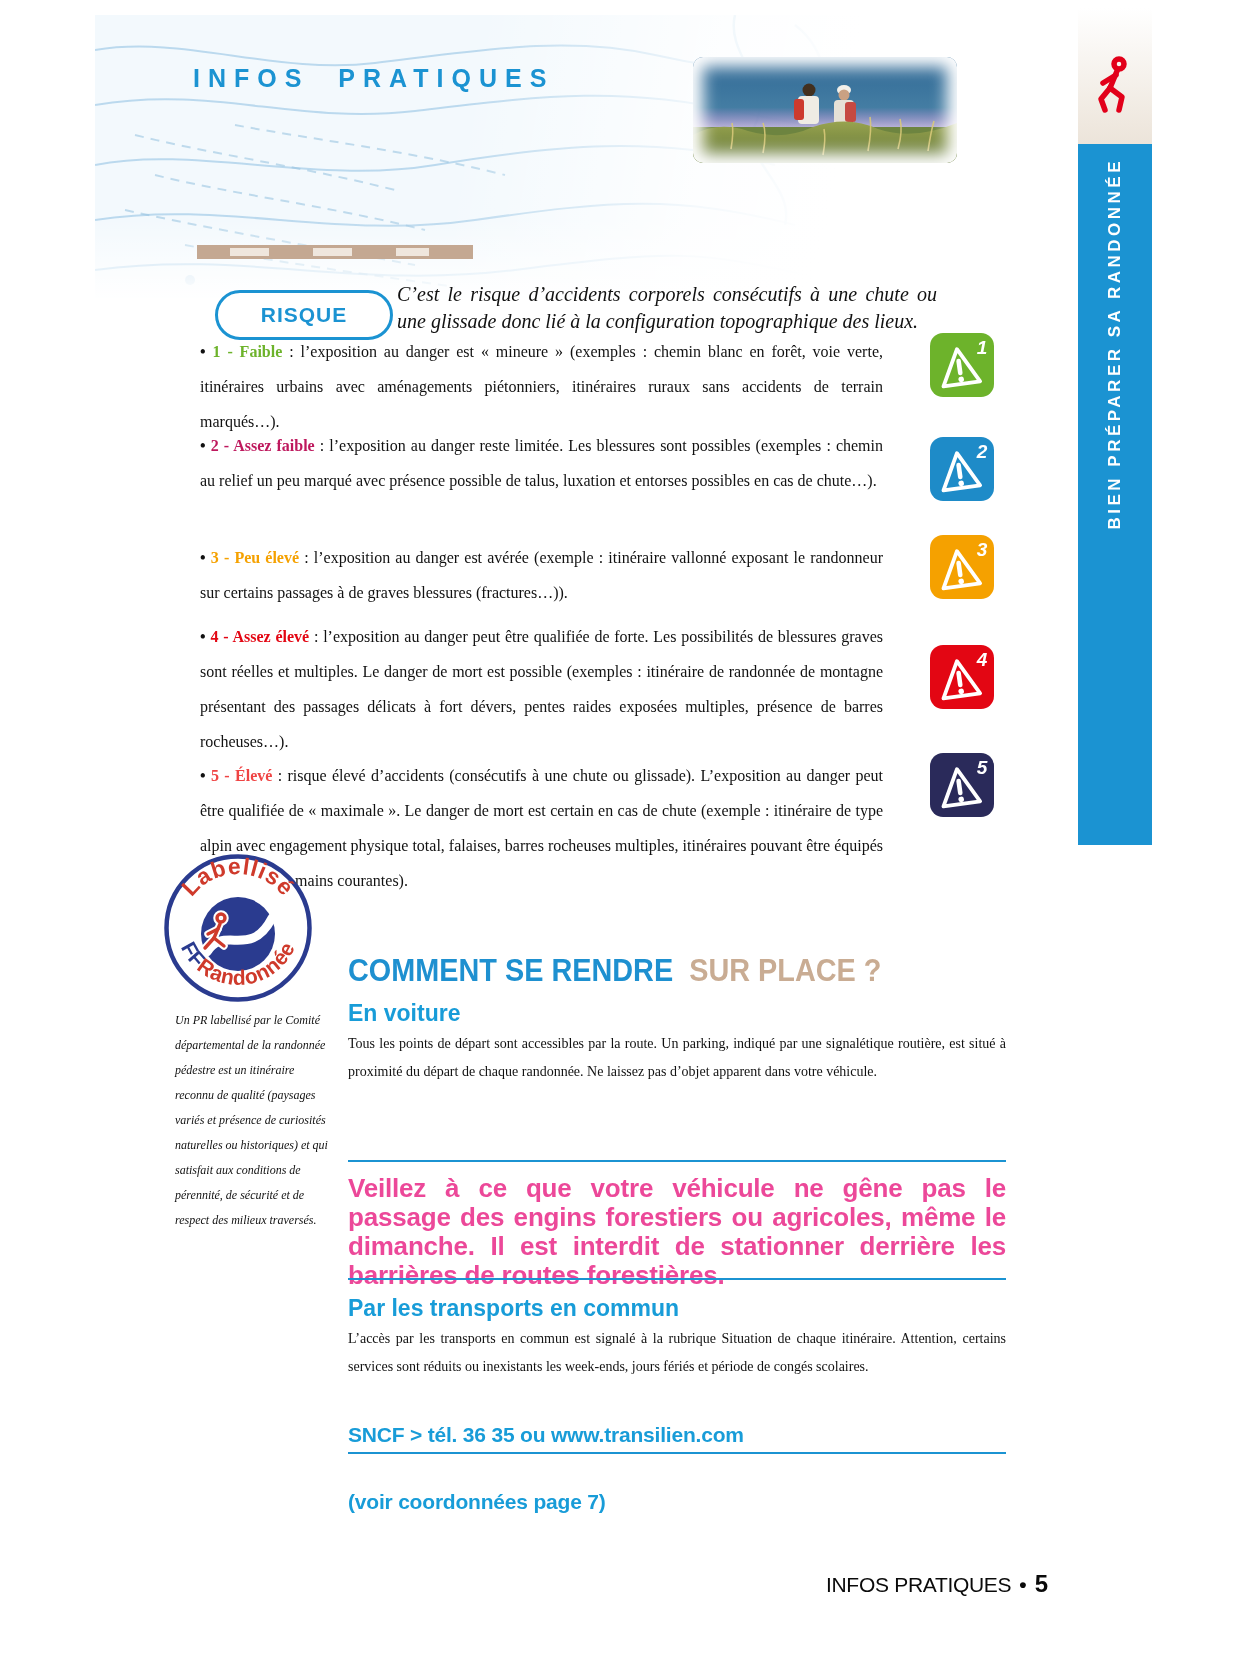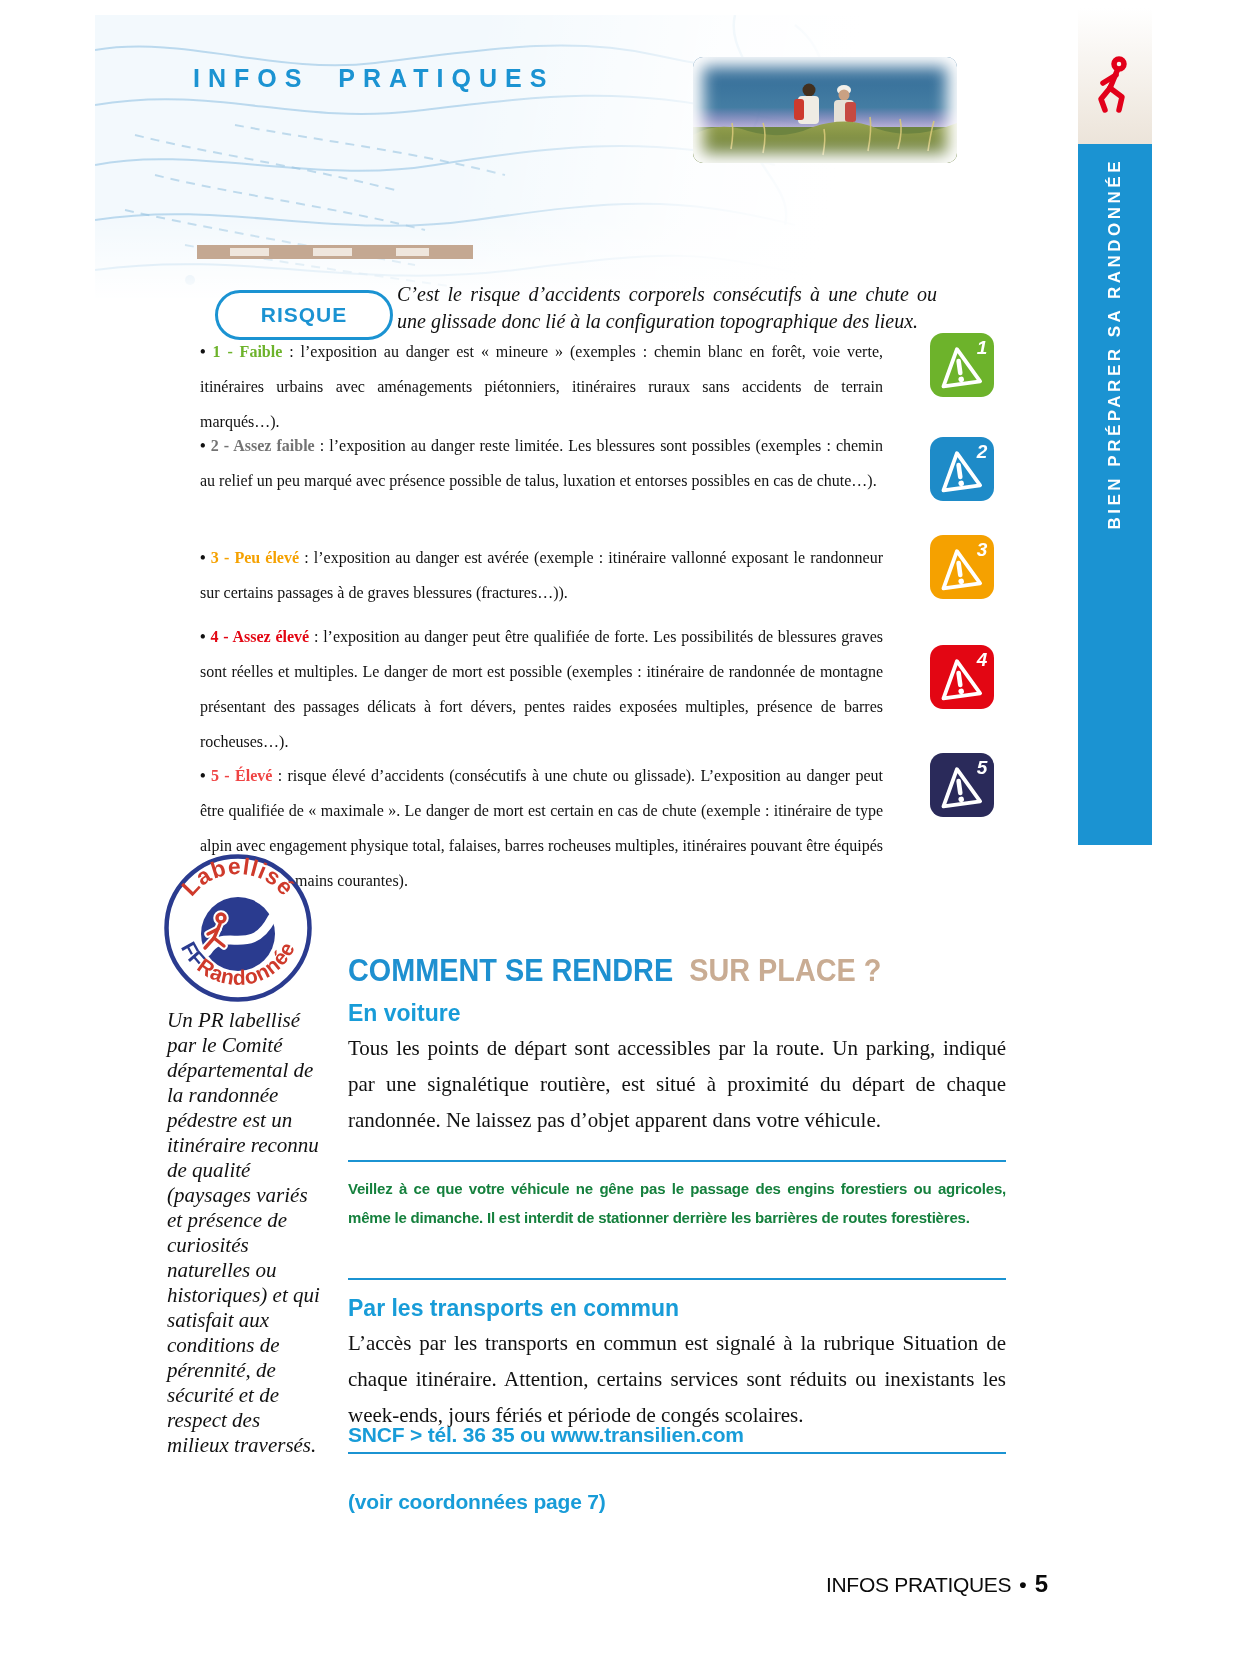--- a/index.html
+++ b/index.html
@@ -37,32 +37,32 @@
   .risk-bullet{font-weight:bold;}
   .risk-label{font-weight:bold;}
   .risk-icon{left:930px;width:64px;height:64px;}
   .risk-icon svg{display:block;width:100%;height:100%;}
   .risk-icon .num{font-family:"Liberation Sans",sans-serif;font-weight:bold;font-style:italic;
     font-size:19px;fill:#fff;}
 
   
   .ffr-logo{left:162px;top:852px;width:152px;height:152px;}
   .ffr-logo svg{display:block;width:100%;height:100%;}
-  .label-caption{left:167px;top:1008px;width:155px;font-style:italic;font-size:21px;line-height:25px;}
+  .label-caption{left:175px;top:1008px;width:155px;font-style:italic;font-size:12px;line-height:25px;}
 
   
   .col{left:348px;width:658px;}
   .section-title{top:953px;font-family:"Liberation Sans",sans-serif;font-weight:bold;font-size:31px;
     white-space:nowrap;transform:scaleX(.93);transform-origin:left;}
   .section-title .t1{color:#1e90d0;} .section-title .t2{color:#c9ac93;}
   .sub-heading{font-family:"Liberation Sans",sans-serif;font-weight:bold;font-size:23px;color:#189cd8;}
-  .body-par{font-size:21px;line-height:36px;text-align:justify;}
+  .body-par{font-size:14px;line-height:28px;text-align:justify;}
   .rule{height:2px;background:#1b93d2;}
-  .callout{font-family:"Liberation Sans",sans-serif;font-weight:bold;font-size:15px;line-height:29px;
-    color:#15803d;text-align:justify;letter-spacing:-.2px;}
+  .callout{font-family:"Liberation Sans",sans-serif;font-weight:bold;font-size:26px;line-height:29px;
+    color:#ec4899;text-align:justify;letter-spacing:-.2px;}
   .contact-line{font-family:"Liberation Sans",sans-serif;font-weight:bold;font-size:21px;color:#189cd8;
     letter-spacing:-.2px;white-space:nowrap;}
 
   
   .side-strip{left:1078px;top:8px;width:74px;height:136px;
     background:linear-gradient(to bottom,#fff, #efe8df 85%,#ece4da);}
   .side-hiker{left:1092px;top:56px;width:46px;height:58px;}
   .side-bar{left:1078px;top:144px;width:74px;height:701px;background:#1b93d2;}
   .side-label{position:absolute;top:14px;left:50%;transform:translateX(-50%) rotate(180deg);
     writing-mode:vertical-rl;font-family:"Liberation Sans",sans-serif;font-weight:bold;
@@ -159,21 +159,21 @@
     <span>RISQUE</span>
   </div>
 
   <div class="abs risk-row" style="top:334px;">
     <span class="risk-bullet">•</span>
     <span class="risk-label" style="color: rgb(109, 179, 43);">1 - Faible</span>
     <span>: l’exposition au danger est « mineure » (exemples : chemin blanc en forêt, voie verte, itinéraires urbains avec aménagements piétonniers, itinéraires ruraux sans accidents de terrain marqués…).</span>
   </div>
   <div class="abs risk-row" style="top:428px;">
     <span class="risk-bullet">•</span>
-    <span class="risk-label" style="color: #737373;">2 - Assez faible</span>
+    <span class="risk-label" style="color: #be185d;">2 - Assez faible</span>
     <span>: l’exposition au danger reste limitée. Les blessures sont possibles (exemples : chemin au relief un peu marqué avec présence possible de talus, luxation et entorses possibles en cas de chute…).</span>
   </div>
   <div class="abs risk-row" style="top:540px;">
     <span class="risk-bullet">•</span>
     <span class="risk-label" style="color: rgb(245, 161, 0);">3 - Peu élevé</span>
     <span>: l’exposition au danger est avérée (exemple : itinéraire vallonné exposant le randonneur sur certains passages à de graves blessures (fractures…)).</span>
   </div>
   <div class="abs risk-row" style="top:619px;">
     <span class="risk-bullet">•</span>
     <span class="risk-label" style="color: rgb(227, 6, 19);">4 - Assez élevé</span>

